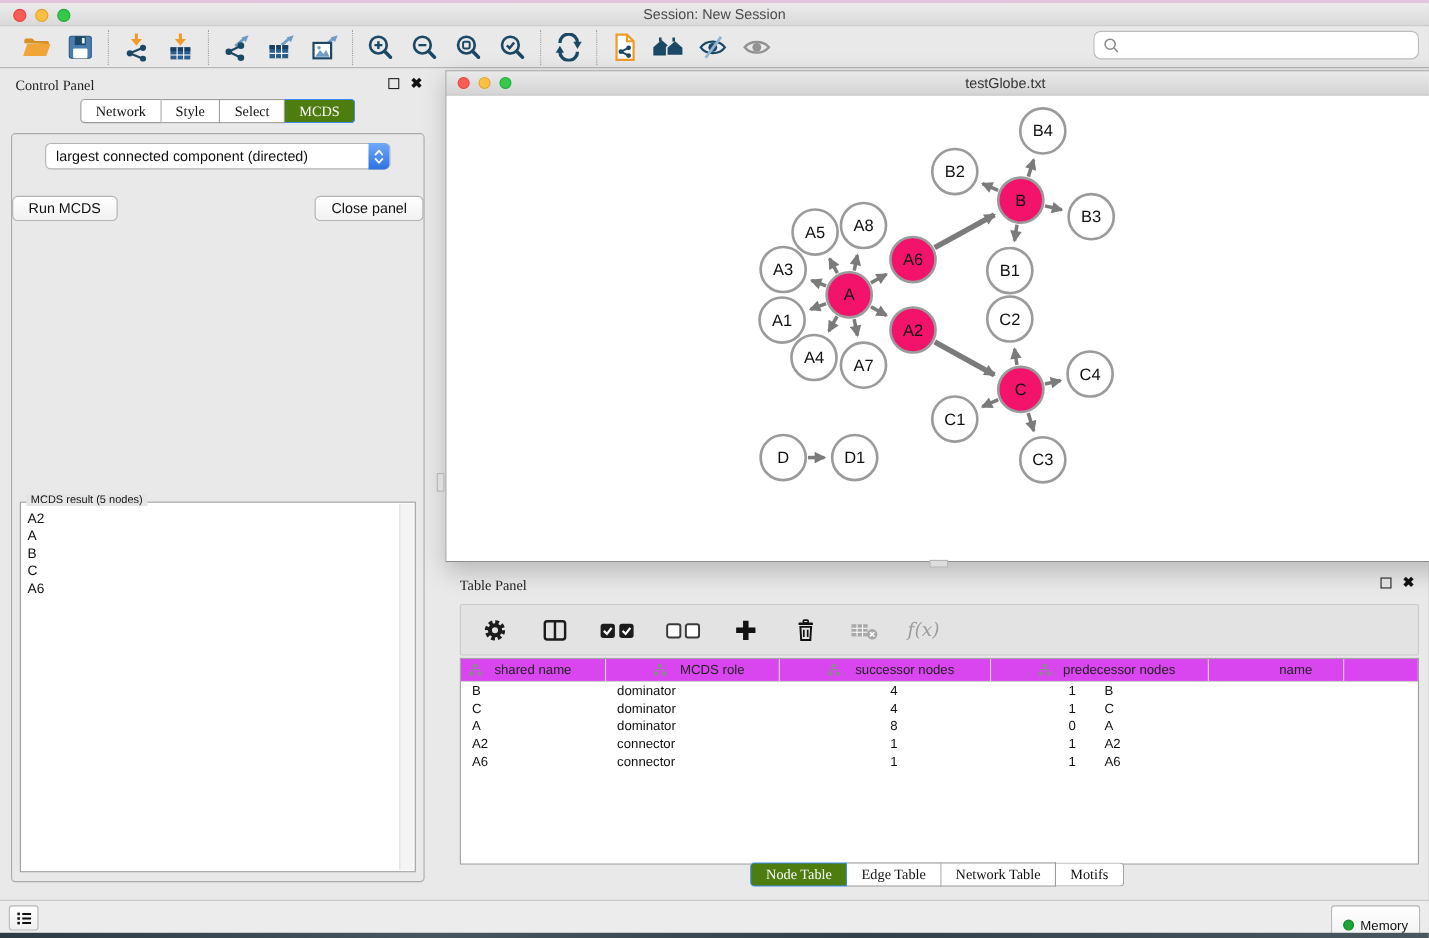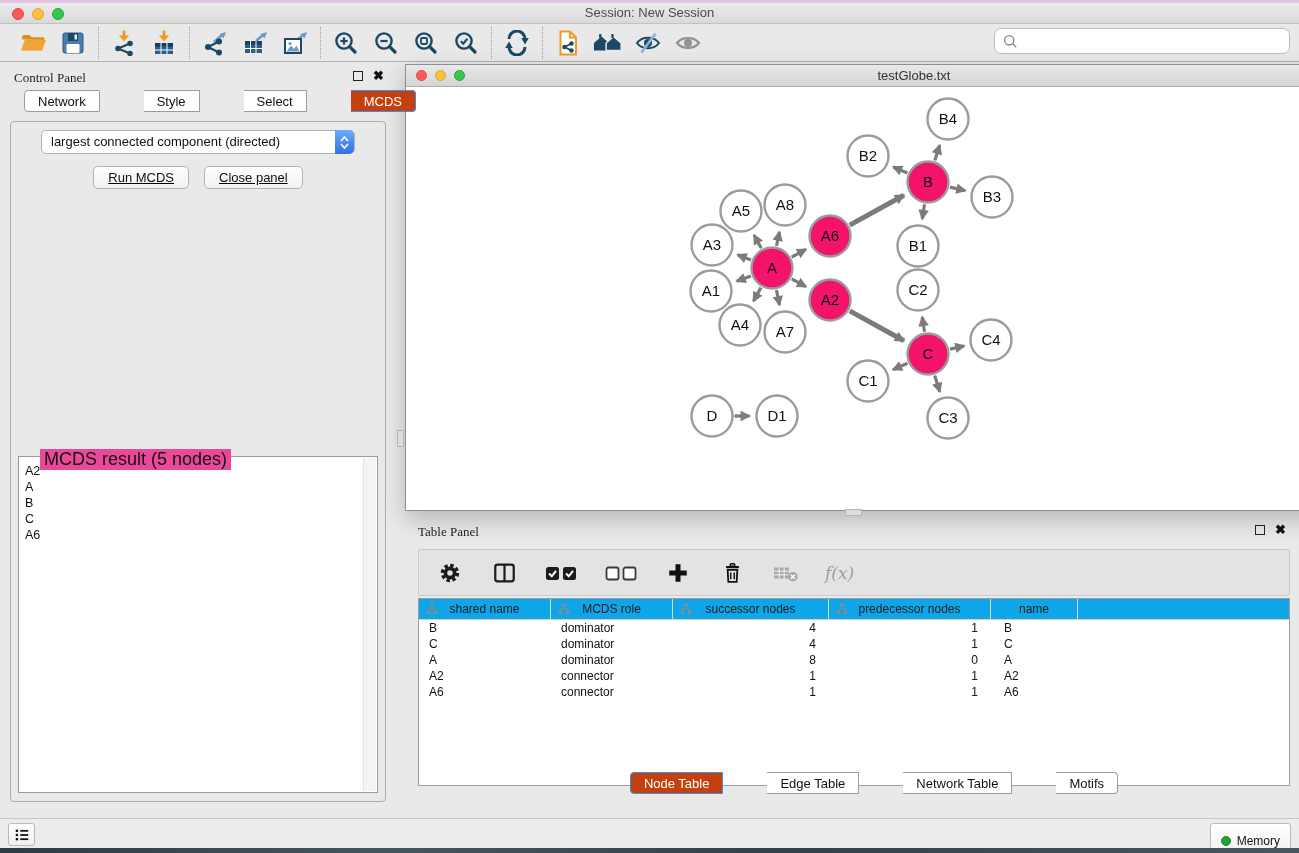--- a/index.html
+++ b/index.html
@@ -35,40 +35,40 @@
   
   .control-panel { position:absolute; left:4px; top:64px; width:388px; height:742px; }
   .panel-head { position:relative; height:26px; }
   .panel-head .ptitle { font-size:13px; color:#222; padding:6px 0 0 10px;font-family:Liberation Serif, serif; }
   .wbtns { position:absolute; right:8px; top:7px; display:flex; gap:10px; align-items:center; }
   .float-ico { width:10px; height:10px; border:1.6px solid #222; display:inline-block; }
   .close-ico { font-size:13px; color:#111; font-weight:bold; line-height:10px; }
 
   .seg-tabs { display:flex; justify-content:center; position:relative; z-index:2; }
   .seg { height:22px; padding:0 13px; background:#fff; border:1px solid #9c9c9c; border-left:none;
-    font-size:13px; color:#111; font-family:Liberation Sans, sans-serif; cursor:default;margin-left:44px; }
+    font-size:13px; color:#111; font-family:Liberation Serif, serif; cursor:default; }
   .seg:first-child { border-left:1px solid #9c9c9c; border-radius:4px 0 0 4px; }
   .seg:last-child { border-radius:0 4px 4px 0; }
-  .seg.active { background:#c2410c; border-color:#3D8BF2; color:#fff; }
+  .seg.active { background:#4d7c0f; border-color:#3D8BF2; color:#fff; }
 
   .cp-body { position:absolute; left:6px; right:6px; top:57px; bottom:4px;
     border:1px solid #ABABAB; border-radius:4px; background:#E9E9E9; }
   .opt-label { text-align:center; font-size:13px; color:#1a1a1a; margin-top:16px; }
   .dropdown { position:relative; margin:8px auto 0; width:314px; height:24px; background:#fff;
     border:1px solid #B3B3B3; border-radius:5px; font-size:13px; color:#111; line-height:22px; padding-left:9px; }
   .dd-stepper { position:absolute; right:0; top:-1px; bottom:-1px; width:19px; border-radius:0 5px 5px 0;
     background:linear-gradient(#6FAAF9,#2D72E4); display:flex; flex-direction:column; align-items:center; justify-content:center; gap:1px; }
-  .cp-buttons { display:flex; justify-content:center; gap:15px; margin-top:12px;text-decoration:underline; }
+  .cp-buttons { display:flex; justify-content:space-between; gap:15px; margin-top:24px; }
   .btn { height:23px; padding:0 14px; font-size:13px; color:#111; background:linear-gradient(#fff,#F1F1F1);
     border:1px solid #B3B3B3; border-radius:5px; font-family:"Liberation Sans",sans-serif; cursor:default; }
 
   .result-box { position:absolute; left:7px; right:7px; top:334px; bottom:8px; background:#fff;
     border:1px solid #9a9a9a; }
-  .result-title { position:absolute; top:-8px; left:21px; background:#ec4899; padding:0 4px;
-    font-size:18px; color:#111; }
+  .result-title { position:absolute; top:-8px; left:5px; background:#e5e5e5; padding:0 4px;
+    font-size:10px; color:#111; }
   .result-list { padding:6px 2px 2px 6px; font-size:12.5px; color:#111; }
   .result-list .ritem { height:16px; line-height:16px; }
   .result-scroll { position:absolute; top:1px; bottom:1px; right:1px; width:13px; background:#F4F4F4; border-left:1px solid #E2E2E2; }
 
   
   .net-window { position:absolute; left:405px; top:64px; width:1018px; height:447px;
     border:1px solid #8E8E8E; background:#fff; box-shadow:0 8px 22px rgba(0,0,0,.22); }
   .net-titlebar { height:22px; background:linear-gradient(#E9E9E9,#D4D4D4); border-bottom:1px solid #ACACAC; position:relative; }
   .net-titlebar .title { text-align:center; font-size:13px; color:#333; line-height:21px; }
   .net-titlebar .lights { left:10px; top:5px; }
@@ -77,33 +77,33 @@
     background:repeating-linear-gradient(135deg, transparent 0 3px, #b9b9b9 3px 4px); }
   .divider-v { position:absolute; left:397px; top:430px; width:7px; height:17px; background:#DDDDDD; border:1px solid #B5B5B5; }
   .divider-h { position:absolute; left:845px; top:509px; width:17px; height:7px; background:#DDDDDD; border:1px solid #B5B5B5; }
 
   
   .table-panel { position:absolute; left:405px; top:518px; width:894px; height:300px; }
   .tp-toolbar { position:absolute; left:13px; right:9px; top:31px; height:47px; background:#E3E3E3;
     border:1px solid #C9C9C9; border-radius:2px; display:flex; align-items:center; gap:24px; padding:0 16px; }
   .tp-table { position:absolute; left:13px; right:9px; top:80px; bottom:32px; background:#fff; border:1px solid #9E9E9E; overflow:hidden; }
   .thead { display:grid; grid-template-columns:132px 122px 156px 162px 87px 1fr; height:21px;
-    background:#0ea5e9; border-bottom:1px solid #CFCFCF; }
+    background:#d946ef; border-bottom:1px solid #CFCFCF;gap:36px; }
   .hcell { position:relative; display:flex; align-items:center; justify-content:center;
     font-size:12px; color:#222; border-right:1px solid #D9D9D9; }
   .hcell .tree { position:absolute; left:7px; top:4px; }
   .hcell:last-child { border-right:none; }
   .trows { font-size:12px; color:#111; }
   .trow { display:grid; grid-template-columns:132px 122px 156px 162px 87px 1fr; height:16px; line-height:16px; }
   .tcell.c0 { padding-left:10px; }
   .tcell.c1 { padding-left:10px; }
   .tcell.c2 { text-align:right; padding-right:13px; }
   .tcell.c3 { text-align:right; padding-right:13px; }
   .tcell.c4 { padding-left:13px; }
-  .tp-tabs { position:absolute; left:0; right:0; bottom:24px; display:flex; justify-content:center; }
+  .tp-tabs { position:absolute; left:0; right:0; bottom:12px; display:flex; justify-content:center; }
 
   
   .statusbar { position:absolute; left:0; top:818px; width:100%; height:30px; background:#ECECEC; border-top:1px solid #C6C6C6; }
   .sb-left-btn { position:absolute; left:8px; top:4px; width:27px; height:23px; background:linear-gradient(#fff,#EFEFEF);
     border:1px solid #B9B9B9; border-radius:3px; display:flex; align-items:center; justify-content:center; }
   .sb-mem-btn { position:absolute; right:8px; top:4px; height:23px; padding:17px 10px; background:linear-gradient(#fff,#EFEFEF);
     border:1px solid #B9B9B9; border-radius:3px; display:flex; align-items:center; gap:6px; font-size:12px; color:#111; }
   .mem-dot { width:10px; height:10px; border-radius:50%; background:#1FA43A; border:1px solid #12842A; }
 
   .fx-label { font-family:"DejaVu Serif", serif; font-style:italic; color:#9d9d9d; font-size:17px; }

